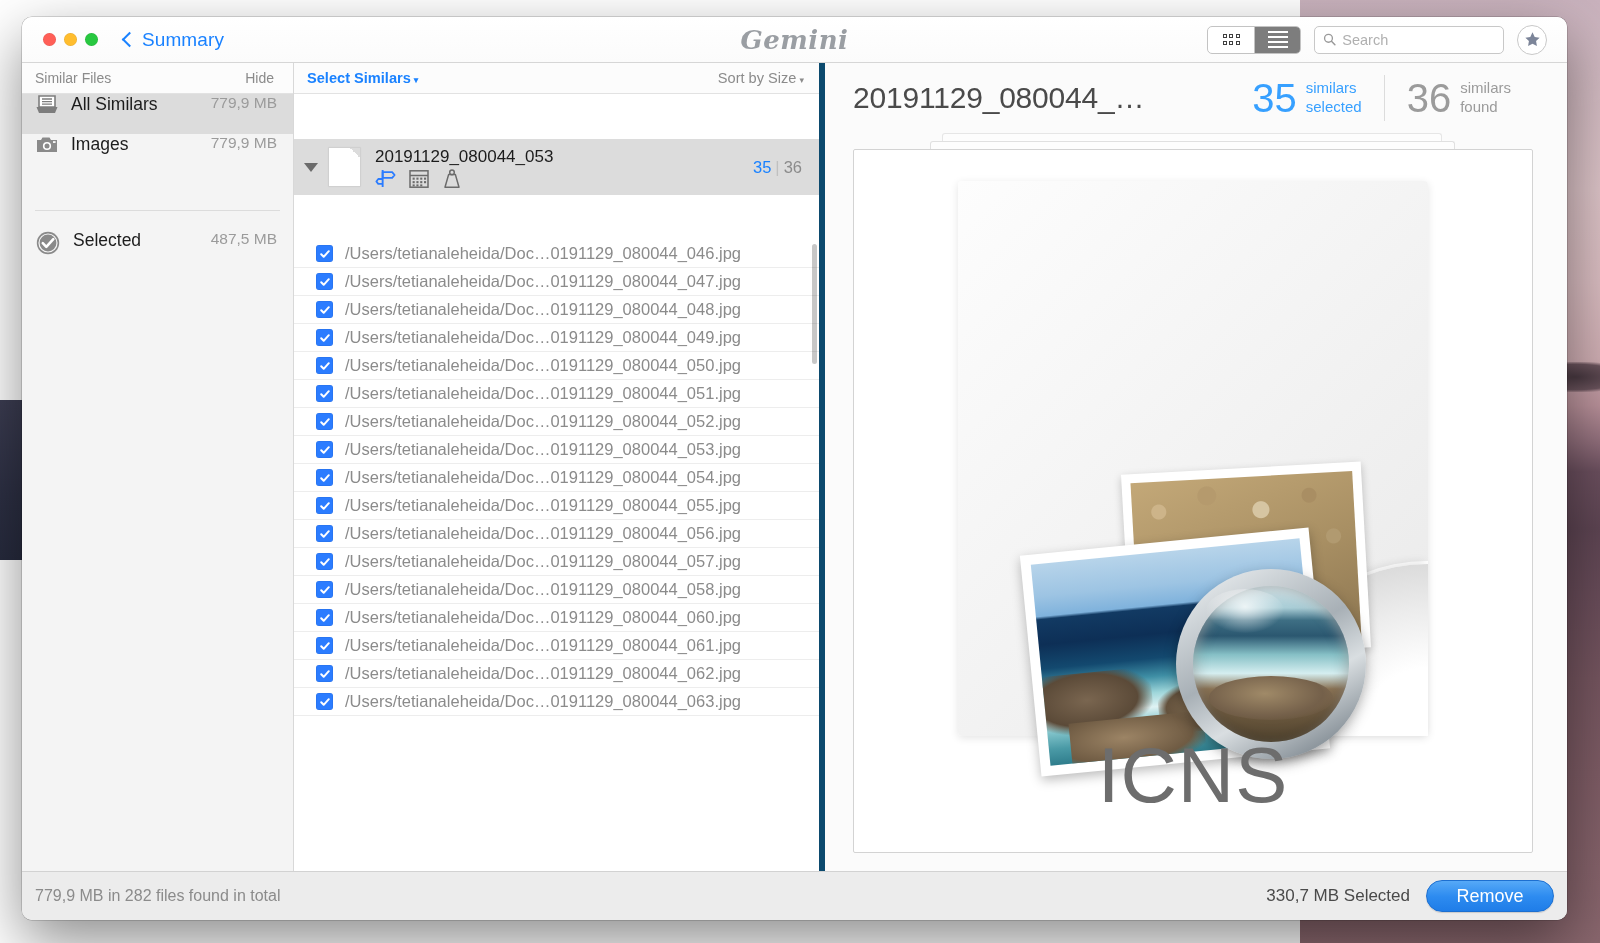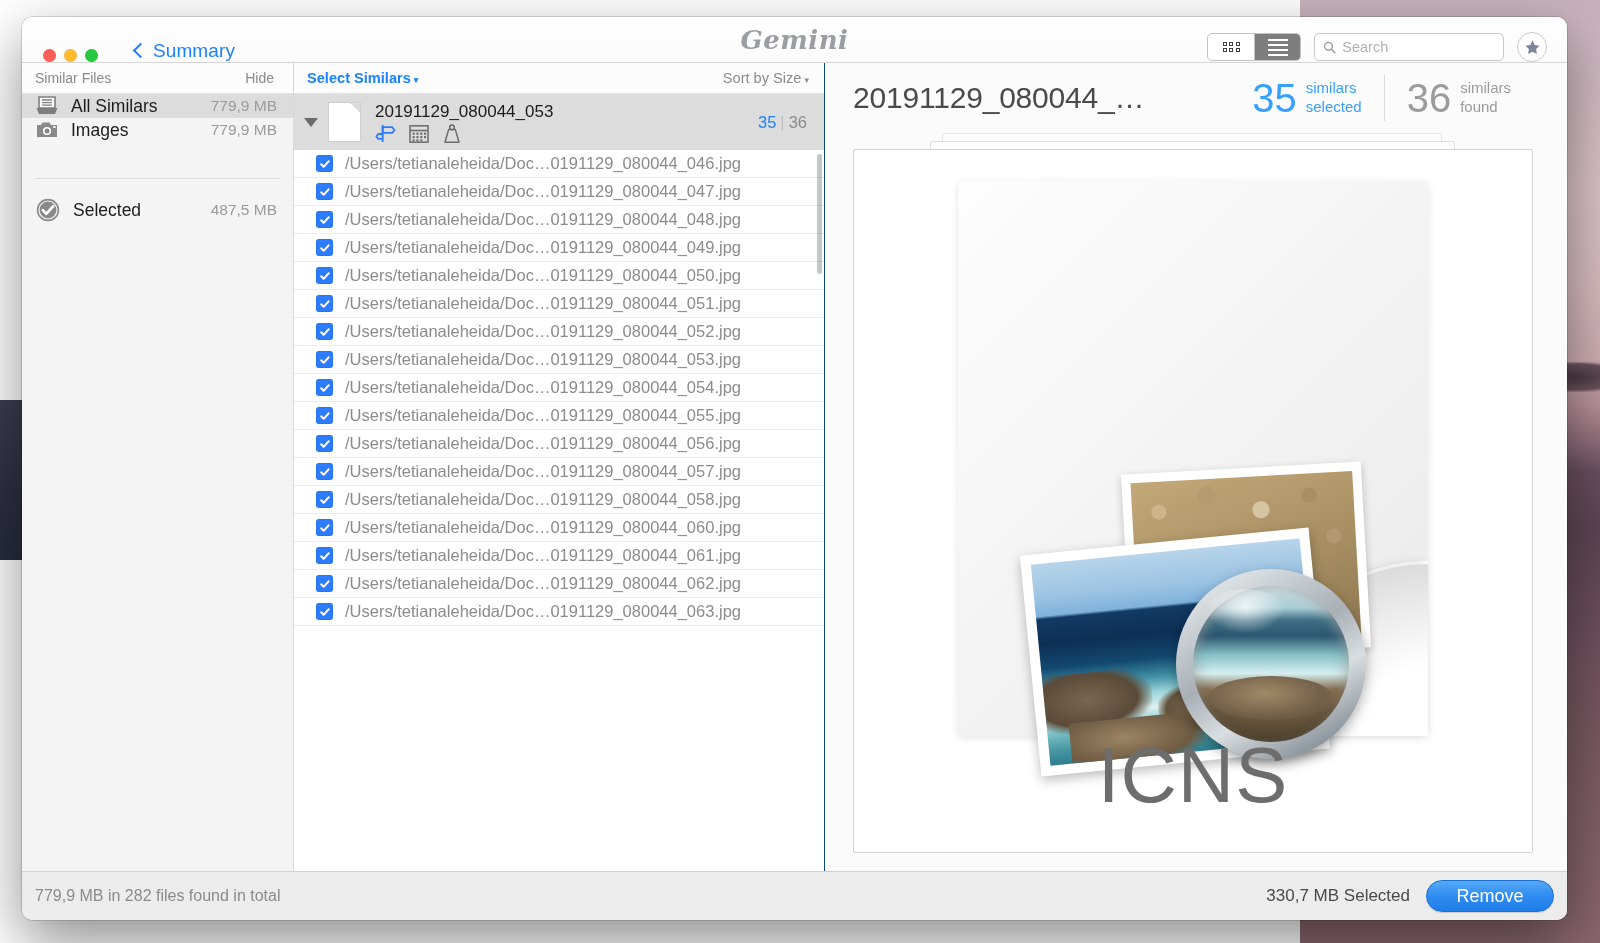--- a/index.html
+++ b/index.html
@@ -66,21 +66,21 @@
     overflow: hidden;
     display: flex; flex-direction: column;
   }
 
   
   #titlebar {
     position: relative;
     height: 46px; flex: 0 0 46px;
     background: linear-gradient(to bottom, #ffffff 0%, #fbfbfb 100%);
     border-bottom: 1px solid #d6d6d6;
-    display: flex; align-items: flex-end; gap: 11px;
+    display: flex; align-items: center;
   }
   .traffic { display: flex; gap: 8px; margin-left: 21px; }
   .tl { width: 13px; height: 13px; border-radius: 50%; }
   .tl.red { background: #ff5f57; box-shadow: inset 0 0 0 0.5px rgba(0,0,0,0.10); }
   .tl.yellow { background: #ffbd2e; box-shadow: inset 0 0 0 0.5px rgba(0,0,0,0.10); }
   .tl.green { background: #28c840; box-shadow: inset 0 0 0 0.5px rgba(0,0,0,0.10); }
 
   #back-btn {
     display: flex; align-items: center; gap: 9px;
     margin-left: 24px; cursor: default;
@@ -156,35 +156,35 @@
   }
   #sb-head {
     height: 31px; flex: 0 0 31px;
     display: flex; align-items: center; justify-content: space-between;
     padding: 0 19px 0 13px;
     background: #fcfcfc;
     border-bottom: 1px solid #e2e2e2;
   }
   #sb-head span { font-size: 14px; color: #8b8b8b; }
   .sb-item {
-    height: 24px; display: flex; align-items: center;
+    height: 40px; display: flex; 
     padding: 0 16px 0 13px; gap: 12px; cursor: default;
   }
   .sb-item.selected { background: #dcdcdc; }
   .sb-label { font-size: 17.5px; color: #1c1c1c; flex: 1; }
   .sb-size { font-size: 15.5px; color: #9b9b9b; }
   .sb-sep { height: 1px; background: #dcdcdc; margin: 36px 13px 0 13px; }
   #sb-selected { margin-top: 19px; }
 
   
   #listcol {
     width: 531px; flex: 0 0 531px;
-    border-right: 1px solid #0c4a6e;
+    border-right: 6px solid #0c4a6e;
     display: flex; flex-direction: column;
-    background: #fff; min-height: 0;
+    background: #fff; min-height: 0; gap: 45px;
   }
   #list-head {
     height: 31px; flex: 0 0 31px;
     display: flex; align-items: center; justify-content: space-between;
     padding: 0 15px 0 13px;
     background: #fcfcfc; border-bottom: 1px solid #e2e2e2;
   }
   #select-similars { color: #1a82ff; font-size: 14.6px; font-weight: bold; cursor: default; }
   #sort-by { color: #8b8b8b; font-size: 14.6px; cursor: default; }
   .caret { font-size: 9px; margin-left: 3px; }

